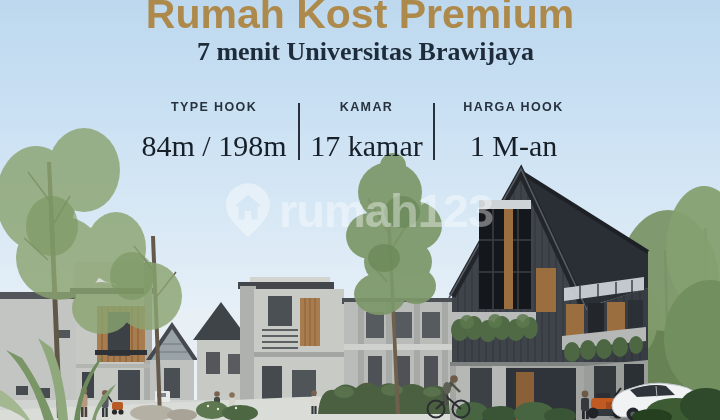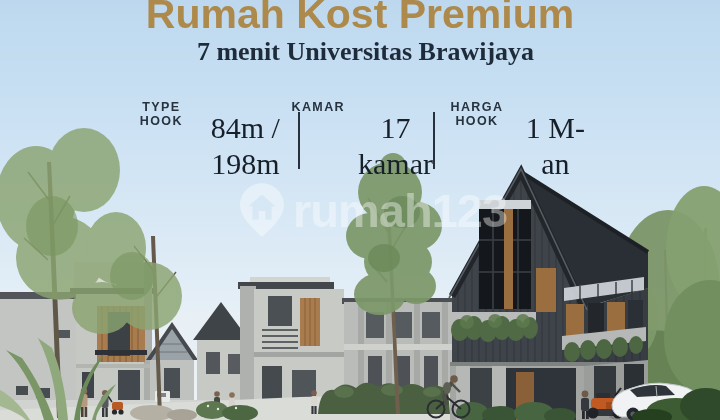--- a/index.html
+++ b/index.html
@@ -4,21 +4,21 @@
 <style>
   html,body{margin:0;padding:0;background:#555;}
   .canvas{
     position:relative;width:720px;height:420px;overflow:hidden;
     background:linear-gradient(180deg,#bdd8ee 0%,#c9e0f3 25%,#d8e8f5 52%,#e7f0f7 76%,#eef4f8 100%);
     font-family:"Liberation Sans",sans-serif;
   }
   .scene{position:absolute;left:0;top:0;z-index:1;}
   
   .watermark{
-    position:absolute;left:240px;top:183px;z-index:2;
+    position:absolute;left:226px;top:183px;z-index:2;
     display:flex;align-items:center;gap:9px;
     color:rgba(255,255,255,0.40);pointer-events:none;
   }
   .watermark .wm-text{
     font-family:"Liberation Sans",sans-serif;font-weight:700;
     font-size:47px;letter-spacing:-1px;line-height:1;
   }
   
   .header{position:absolute;top:-8px;left:0;width:720px;text-align:center;z-index:3;}
   .title{
@@ -27,22 +27,22 @@
   }
   .subtitle{
     font-family:"Liberation Serif","DejaVu Serif",serif;font-weight:600;
     font-size:26px;line-height:31px;color:#1e2b3a;margin-left:11px;
   }
   
   .info-row{
     position:absolute;top:96px;left:130px;width:462px;z-index:3;
     display:flex;align-items:stretch;
   }
-  .info-col{display:flex;flex-direction:row;justify-content:flex-end;text-align:center;}
-  .col-1{width:168px;}.col-2{width:133px;gap:13px;}.col-3{width:157px;}
+  .info-col{display:flex;flex-direction:column;justify-content:space-between;text-align:center;}
+  .col-1{width:168px;}.col-2{width:133px;}.col-3{width:157px;}
   .info-label{
     font-family:"Liberation Sans",sans-serif;font-weight:700;font-size:12.5px;
     letter-spacing:1.4px;color:#27323f;margin-top:4px;
   }
   .info-value{
     font-family:"Liberation Serif","DejaVu Serif",serif;font-weight:400;
     font-size:30px;line-height:36px;color:#171f29;margin-top:14px;
   }
   .divider{width:2px;height:57px;background:#27303c;align-self:center;margin-top:2px;}
 </style>

